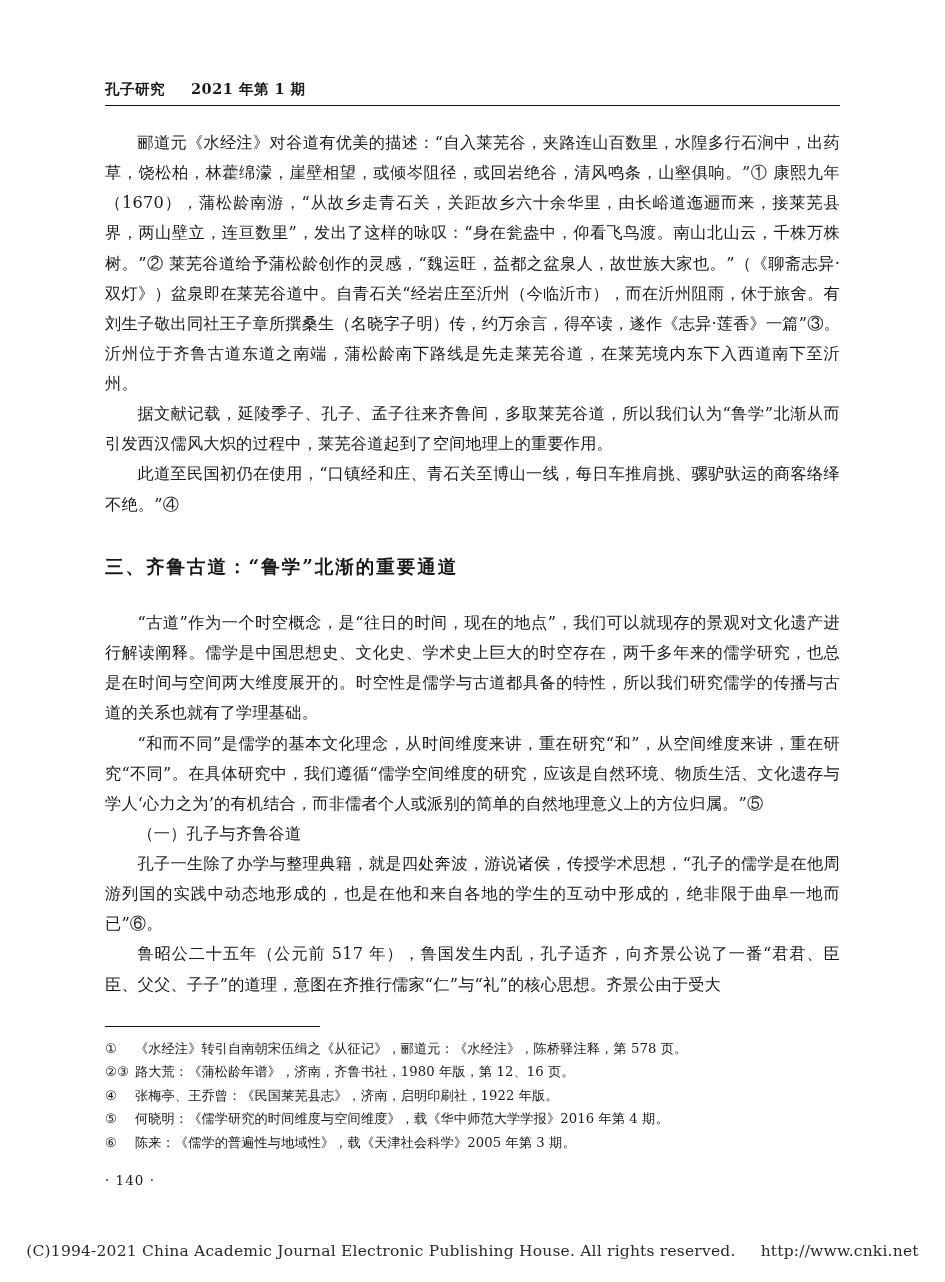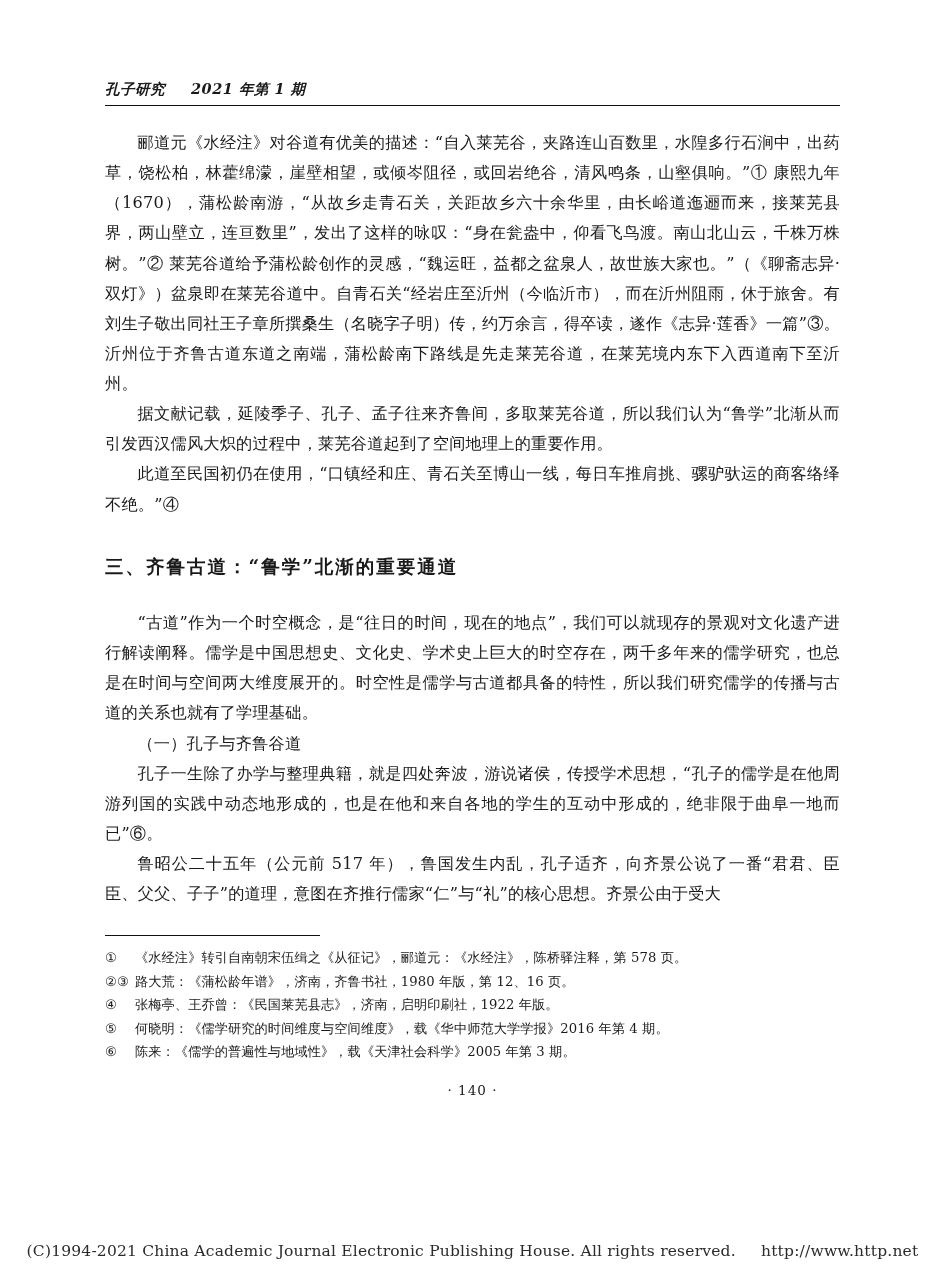--- a/index.html
+++ b/index.html
@@ -21,21 +21,20 @@
     height: 1282px;
     box-sizing: border-box;
     padding: 80px 105px 0 105px;
   }
   .header {
     display: flex;
     align-items: flex-end;
     font-size: 14.5px;
     letter-spacing: 0.5px;
     padding-bottom: 6px;
-    font-style: italic;
   }
   .header .journal {
     font-weight: bold;
   }
   .header .issue {
     margin-left: 26px;
     font-weight: bold;
     font-family: "DejaVu Serif", "Liberation Serif", serif;
   }
   .header-rule {
@@ -79,21 +78,20 @@
   }
   .fn-mark {
     width: 30px;
     flex: 0 0 30px;
     text-align: left;
   }
   .fn-text {
     flex: 1;
   }
   .page-number {
-    text-align: center;
     font-size: 13.5px;
     margin-top: 18px;
     letter-spacing: 1px;
   }
   .copyright {
     position: absolute;
     left: 0;
     right: 0;
     bottom: 22px;
     text-align: center;
@@ -118,20 +116,21 @@
   <div class="header-rule"></div>
 
   <div class="body-text">
     <p>郦道元《水经注》对谷道有优美的描述：“自入莱芜谷，夹路连山百数里，水隍多行石涧中，出药草，饶松柏，林藿绵濛，崖壁相望，或倾岑阻径，或回岩绝谷，清风鸣条，山壑俱响。”① 康熙九年（1670），蒲松龄南游，“从故乡走青石关，关距故乡六十余华里，由长峪道迤逦而来，接莱芜县界，两山壁立，连亘数里”，发出了这样的咏叹：“身在瓮盎中，仰看飞鸟渡。南山北山云，千株万株树。”② 莱芜谷道给予蒲松龄创作的灵感，“魏运旺，益都之盆泉人，故世族大家也。”（《聊斋志异·双灯》）盆泉即在莱芜谷道中。自青石关“经岩庄至沂州（今临沂市），而在沂州阻雨，休于旅舍。有刘生子敬出同社王子章所撰桑生（名晓字子明）传，约万余言，得卒读，遂作《志异·莲香》一篇”③。沂州位于齐鲁古道东道之南端，蒲松龄南下路线是先走莱芜谷道，在莱芜境内东下入西道南下至沂州。</p>
     <p>据文献记载，延陵季子、孔子、孟子往来齐鲁间，多取莱芜谷道，所以我们认为“鲁学”北渐从而引发西汉儒风大炽的过程中，莱芜谷道起到了空间地理上的重要作用。</p>
     <p>此道至民国初仍在使用，“口镇经和庄、青石关至博山一线，每日车推肩挑、骡驴驮运的商客络绎不绝。”④</p>
 
     <div class="section-title">三、齐鲁古道：“鲁学”北渐的重要通道</div>
 
     <p>“古道”作为一个时空概念，是“往日的时间，现在的地点”，我们可以就现存的景观对文化遗产进行解读阐释。儒学是中国思想史、文化史、学术史上巨大的时空存在，两千多年来的儒学研究，也总是在时间与空间两大维度展开的。时空性是儒学与古道都具备的特性，所以我们研究儒学的传播与古道的关系也就有了学理基础。</p>
+    <p>“和而不同”是儒学的基本文化理念，从时间维度来讲，重在研究“和”，从空间维度来讲，重在研究“不同”。在具体研究中，我们遵循“儒学空间维度的研究，应该是自然环境、物质生活、文化遗存与学人‘心力之为’的有机结合，而非儒者个人或派别的简单的自然地理意义上的方位归属。”⑤</p>
 
     <p class="subheading">（一）孔子与齐鲁谷道</p>
     <p>孔子一生除了办学与整理典籍，就是四处奔波，游说诸侯，传授学术思想，“孔子的儒学是在他周游列国的实践中动态地形成的，也是在他和来自各地的学生的互动中形成的，绝非限于曲阜一地而已”⑥。</p>
     <p>鲁昭公二十五年（公元前 517 年），鲁国发生内乱，孔子适齐，向齐景公说了一番“君君、臣臣、父父、子子”的道理，意图在齐推行儒家“仁”与“礼”的核心思想。齐景公由于受大</p>
   </div>
 
   <div class="footnote-rule"></div>
 
   <div class="footnotes">
     <div class="fn-row">
@@ -153,16 +152,16 @@
     <div class="fn-row">
       <span class="fn-mark">⑥</span>
       <span class="fn-text">陈来：《儒学的普遍性与地域性》，载《天津社会科学》2005 年第 3 期。</span>
     </div>
   </div>
 
   <div class="page-number">· 140 ·</div>
 
   <div class="copyright">
     <span>(C)1994-2021 China Academic Journal Electronic Publishing House. All rights reserved.</span>
-    <span class="url">http://www.http.net</span>
+    <span class="url">http://www.cnki.net</span>
   </div>
 
 </div>
 
 </body></html>

